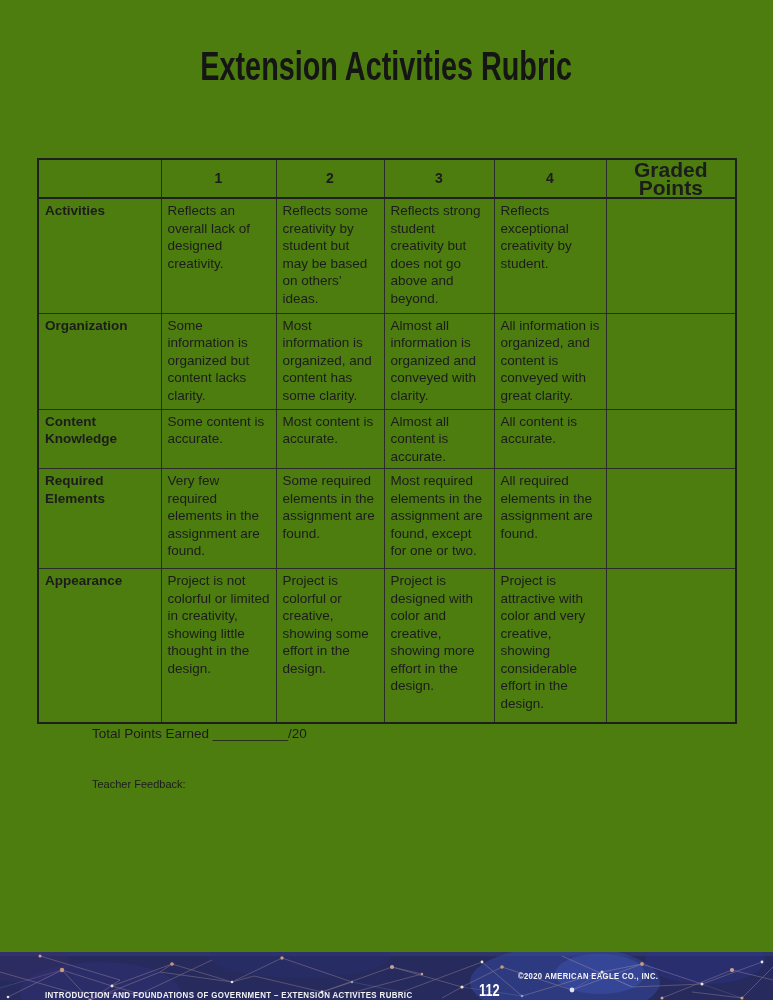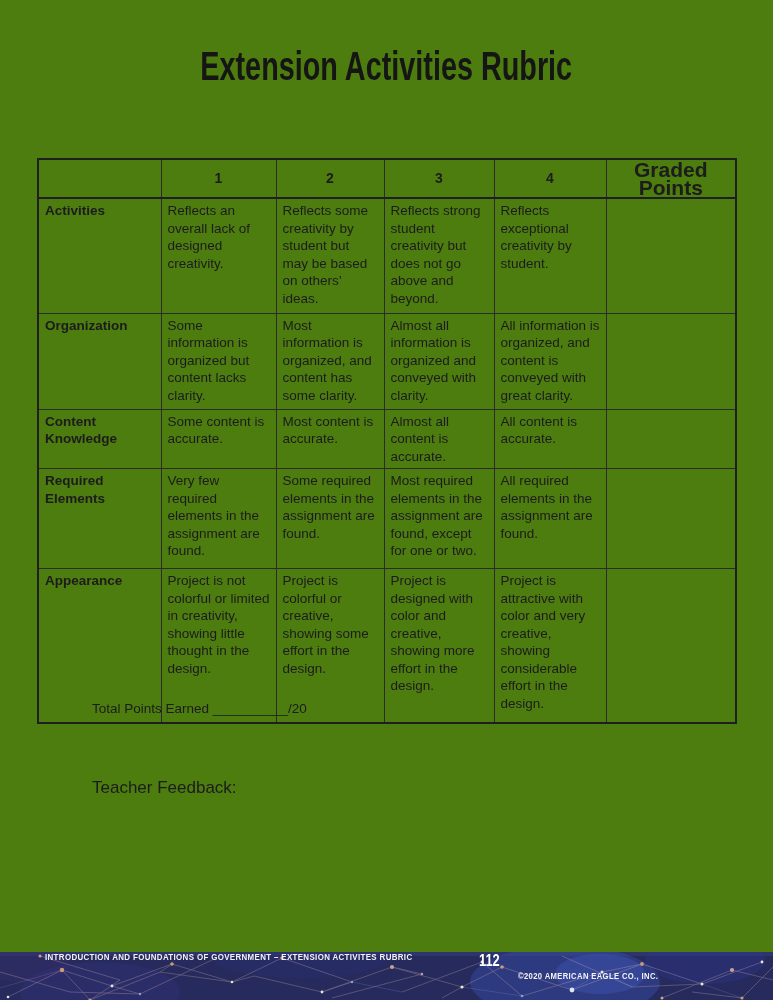--- a/index.html
+++ b/index.html
@@ -47,41 +47,41 @@
     text-align:center;
     vertical-align:middle;
     font-weight:700;
     font-size:14px;
     padding:1px 4px;
     border-bottom:2px solid #1f1f1f;
   }
   table.rubric thead th.graded-hdr { font-size:21px; }
   table.rubric td.crit { font-weight:700; }
   .total-line {
-    position:absolute; top:701px; left:92px;
+    position:absolute; top:726px; left:92px;
     font-size:13.5px; color:#1c1c1c;
     white-space:nowrap;
   }
   .feedback-line {
     position:absolute; top:778px; left:92px;
-    font-size:17px; color:#1c1c1c;
+    font-size:11px; color:#1c1c1c;
   }
   .footer {
     position:absolute; left:0; bottom:0;
     width:773px; height:48px;
     overflow:hidden;
   }
   .footer svg { position:absolute; top:0; left:0; }
   .footer-content {
     position:absolute; top:0; left:0; width:773px; height:48px;
     display:flex; align-items:center;
   }
   .footer-left-group {
     position:absolute; left:45px; top:0; height:48px;
-    display:flex; align-items:flex-start; gap:16px;
+    display:flex; align-items:flex-end; gap:16px;
   }
   .footer-left-text {
     color:#f2f2f5;
     font-size:9px; font-weight:700;
     letter-spacing:0.4px;
     transform:scaleX(0.88);
     transform-origin:left center;
     white-space:nowrap;
   }
   .footer-page-number {

